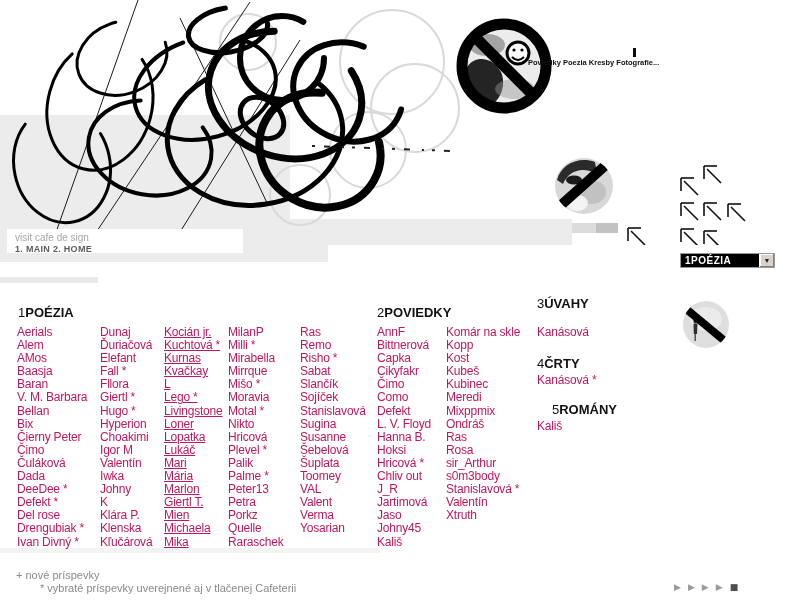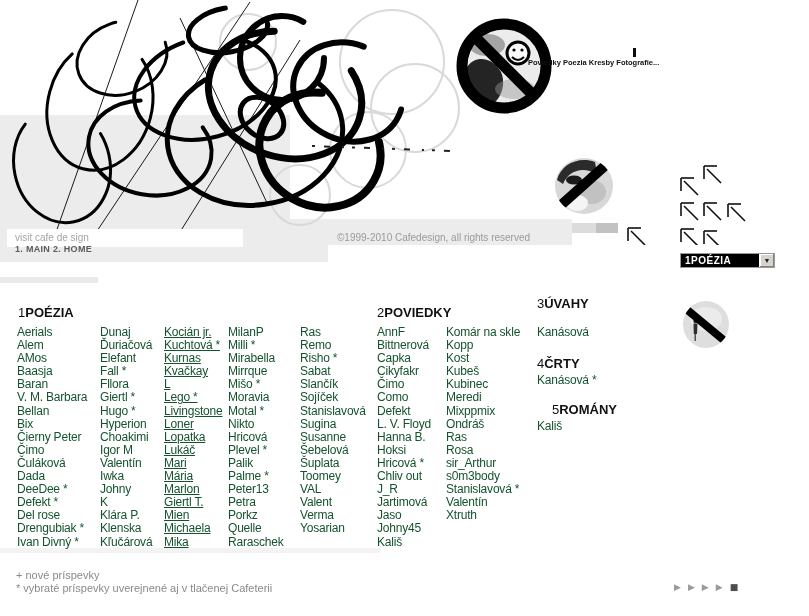--- a/index.html
+++ b/index.html
@@ -12,36 +12,36 @@
   .bar-cap{position:absolute;background:#c2c2c2;}
   .strip{position:absolute;background:#e9e9e9;}
   .strip-faint{position:absolute;background:#f3f3f3;}
   
   .brand-small{position:absolute;left:540px;top:5px;width:104px;text-align:right;
                font-size:13px;font-weight:bold;letter-spacing:1px;color:#a3a3a3;}
   .brand-large{position:absolute;left:535px;top:18px;font-size:46px;letter-spacing:-1px;
                color:#0b0b0b;line-height:1;}
   .logo-dot{position:absolute;left:633px;top:48px;width:3px;height:9px;background:#0b0b0b;}
   .tagline{position:absolute;left:528px;top:58px;font-size:7.5px;font-weight:bold;color:#111;}
-  .visit-box{position:absolute;left:7px;top:229px;width:236px;height:18px;background:#ffffff;}
+  .visit-box{position:absolute;left:7px;top:229px;width:236px;height:24px;background:#ffffff;}
   .visit-l1{position:absolute;left:8px;top:3px;font-size:10px;color:#a5a5a5;}
   .visit-l2{position:absolute;left:8px;top:15px;font-size:9px;font-weight:bold;color:#5c5c5c;letter-spacing:.3px;}
   .copyright{position:absolute;left:337px;top:232px;font-size:10px;color:#9a9a9a;}
   
   .dropdown{position:absolute;left:680px;top:253px;width:95px;height:15px;background:#000;
             border:1px solid #9a9a9a;box-sizing:border-box;cursor:pointer;}
   .dropdown .sel{position:absolute;left:4px;top:1px;font-size:10px;font-weight:bold;color:#fff;letter-spacing:.5px;}
   .dropdown .btn{position:absolute;right:0;top:0;width:15px;height:13px;background:#d6d3ce;
                  border-left:1px solid #fff;box-sizing:border-box;text-align:center;
                  font-size:7px;line-height:13px;color:#222;box-shadow:inset -1px -1px 0 #808080, inset 1px 1px 0 #ffffff;}
   
   .sec-header{position:absolute;font-size:13px;color:#111;white-space:nowrap;}
   .sec-header .num{font-weight:400;}
   .sec-header .ttl{font-weight:700;}
-  .name-col{position:absolute;font-size:12px;line-height:13.1px;color:#14532d;
+  .name-col{position:absolute;font-size:12px;line-height:13.1px;color:#be185d;
             letter-spacing:-0.2px;white-space:nowrap;}
   .name-col div{cursor:pointer;}
   
   .legend{position:absolute;left:16px;font-size:11px;color:#8a8a8a;white-space:nowrap;}
   .pager{position:absolute;left:674px;top:582px;display:flex;gap:7px;align-items:center;
          font-size:9px;color:#9a9a9a;font-family:"DejaVu Sans",sans-serif;}
   .pager .stop{color:#4d4d4d;}
   .pager span{cursor:pointer;}
   svg{display:block;}
   .noptr{pointer-events:none;}
@@ -162,21 +162,20 @@
     <use href="#nwarrow" x="7" y="72"></use>
     <use href="#nwarrow" x="60" y="73"></use>
     <use href="#nwarrow" x="83" y="75"></use>
   </svg>
 
   <div class="visit-box">
     <div class="visit-l1">visit cafe de sign</div>
     <div class="visit-l2">1. MAIN 2. HOME</div>
   </div>
 
-  <div class="copyright">©1999-2010 Cafedesign, all rights reserved</div>
 
   <div class="dropdown">
     <span class="sel">1POÉZIA</span>
     <span class="btn">▼</span>
   </div>
 
   <div class="sec-header" style="left:18px;top:305px;">
     <span class="num">1</span><span class="ttl">POÉZIA</span>
   </div>
   <div class="sec-header" style="left:377px;top:305px;">
@@ -326,21 +325,21 @@
       <div>Kanásová</div>
     </div>
   <div class="name-col" style="left:537px;top:374px;">
       <div>Kanásová *</div>
     </div>
   <div class="name-col" style="left:537px;top:420px;">
       <div>Kališ</div>
     </div>
 
   <div class="legend" style="top:569px;">+ nové príspevky</div>
-  <div class="legend" style="top:582px;">* vybraté príspevky uverejnené aj v tlačenej Cafeterii</div>
+  <div class="legend" style="top:582px;margin-left:24px;">* vybraté príspevky uverejnené aj v tlačenej Cafeterii</div>
 
   <div class="pager">
     <span>▶</span>
     <span>▶</span>
     <span>▶</span>
     <span>▶</span>
     <span class="stop">■</span>
   </div>
 
 </div>

